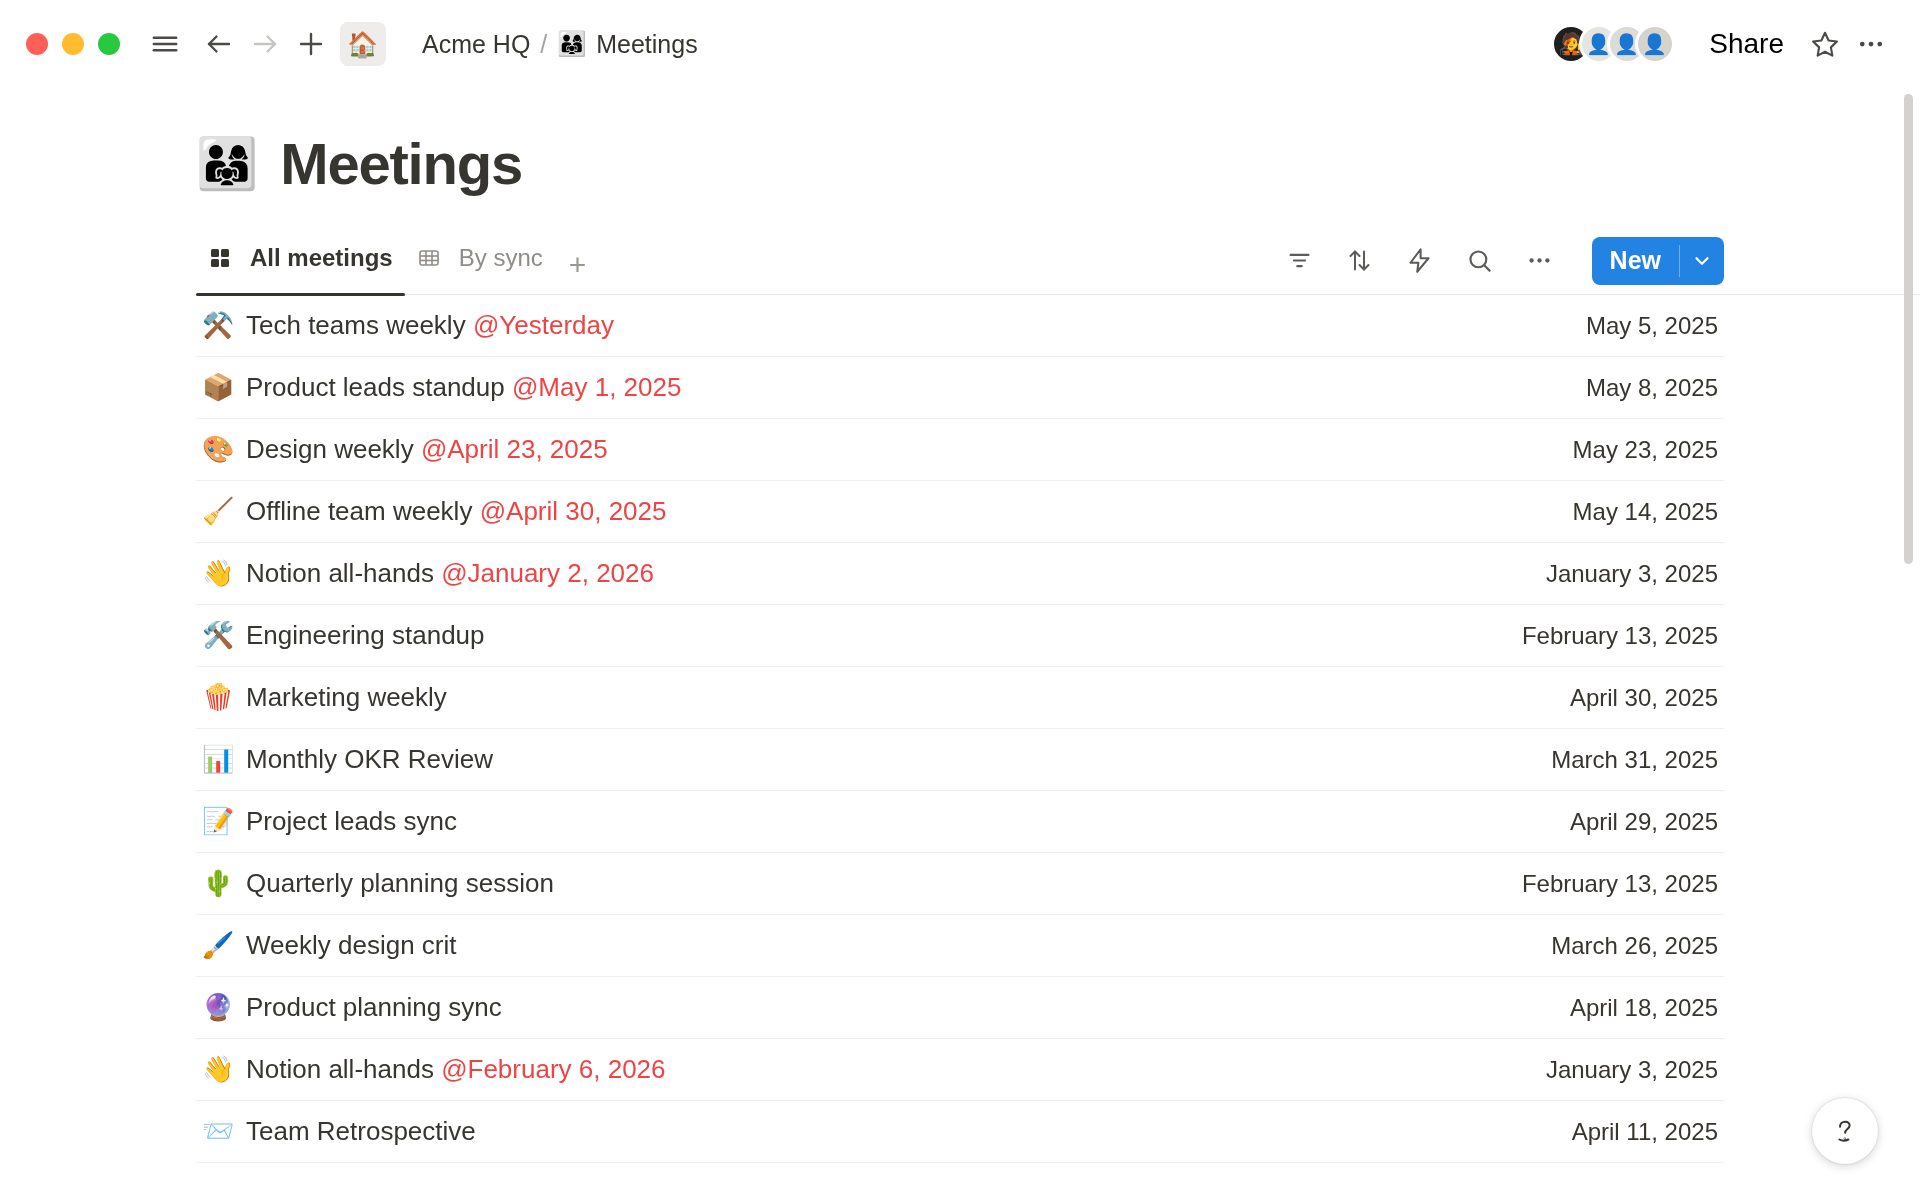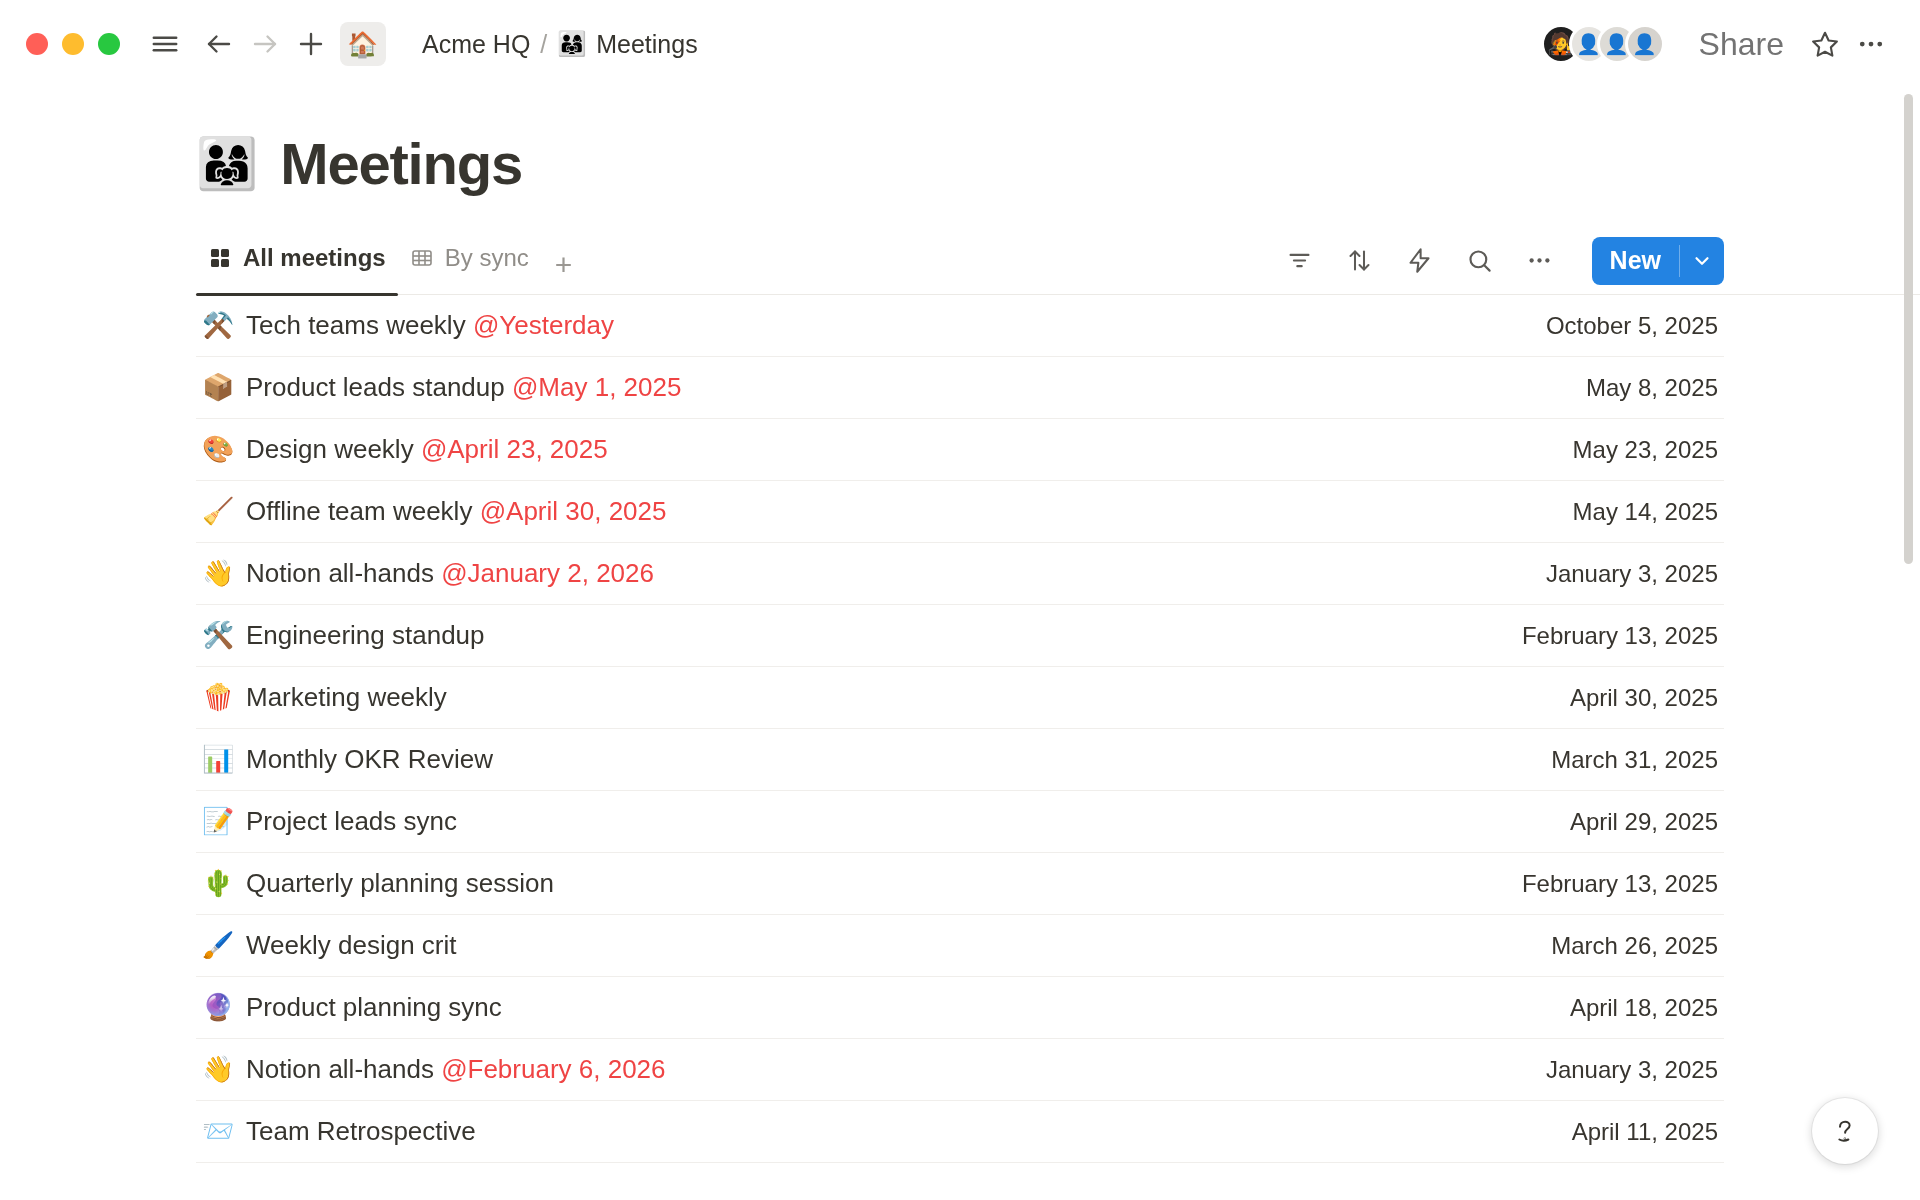--- a/index.html
+++ b/index.html
@@ -81,22 +81,22 @@
     display: flex; align-items: center; justify-content: center;
     font-size: 20px;
     overflow: hidden;
   }
   .avatar:first-child { margin-left: 0; }
   .avatar.a1 { background: #1f1f1f; color: #fff; font-size: 21px; }
   .avatar.a2 { background: #e6e4e0; }
   .avatar.a3 { background: #dddbd6; }
   .avatar.a4 { background: #d6d3ce; }
   .share-btn {
-    font-size: 32px;
-    color: #737373;
+    font-size: 28px;
+    color: #000000;
     padding: 8px 12px;
     border-radius: 7px;
     margin-right: 6px;
   }
 
   
   .page {
     padding: 0 0 0 0;
     position: relative;
     height: calc(1200px - 88px);
@@ -119,21 +119,21 @@
   .tabs-row {
     display: flex;
     align-items: center;
     margin: 40px 0 0 196px;
     padding-right: 196px;
     border-bottom: 1.6px solid #eceae6;
     height: 58px;
   }
   .tab {
     display: flex; align-items: center;
-    gap: 11px;
+    gap: 18px;
     font-size: 24px;
     color: #908d88;
     padding: 0 12px 14px 12px;
     height: 58px;
     box-sizing: border-box;
     align-self: flex-end;
     position: relative;
   }
   .tab.active { color: #37352f; font-weight: 600; }
   .tab.active::after {
@@ -381,21 +381,21 @@
         </div>
       </div>
     </div>
   </div>
 
   <div class="list">
 
     <div class="row">
       <span class="emoji">⚒️</span>
       <span class="title"><span>Tech teams weekly</span> <span class="mention">@Yesterday</span></span>
-      <span class="date">October 5, 2025</span>
+      <span class="date">May 5, 2025</span>
     </div>
 
     <div class="row">
       <span class="emoji">📦</span>
       <span class="title"><span>Product leads standup</span> <span class="mention">@May 1, 2025</span></span>
       <span class="date">May 8, 2025</span>
     </div>
 
     <div class="row">
       <span class="emoji">🎨</span>

